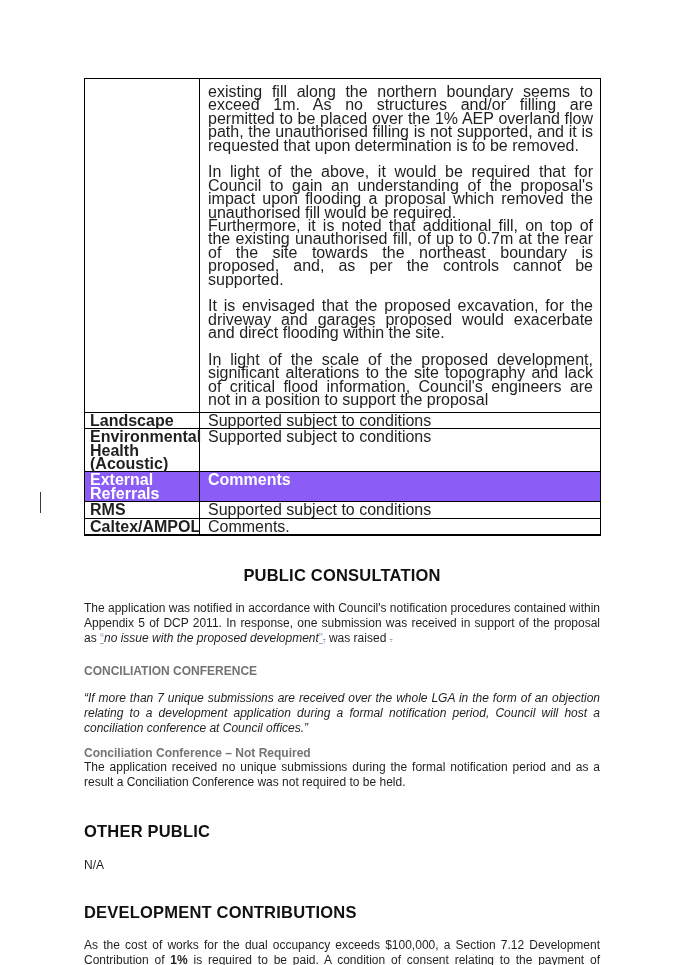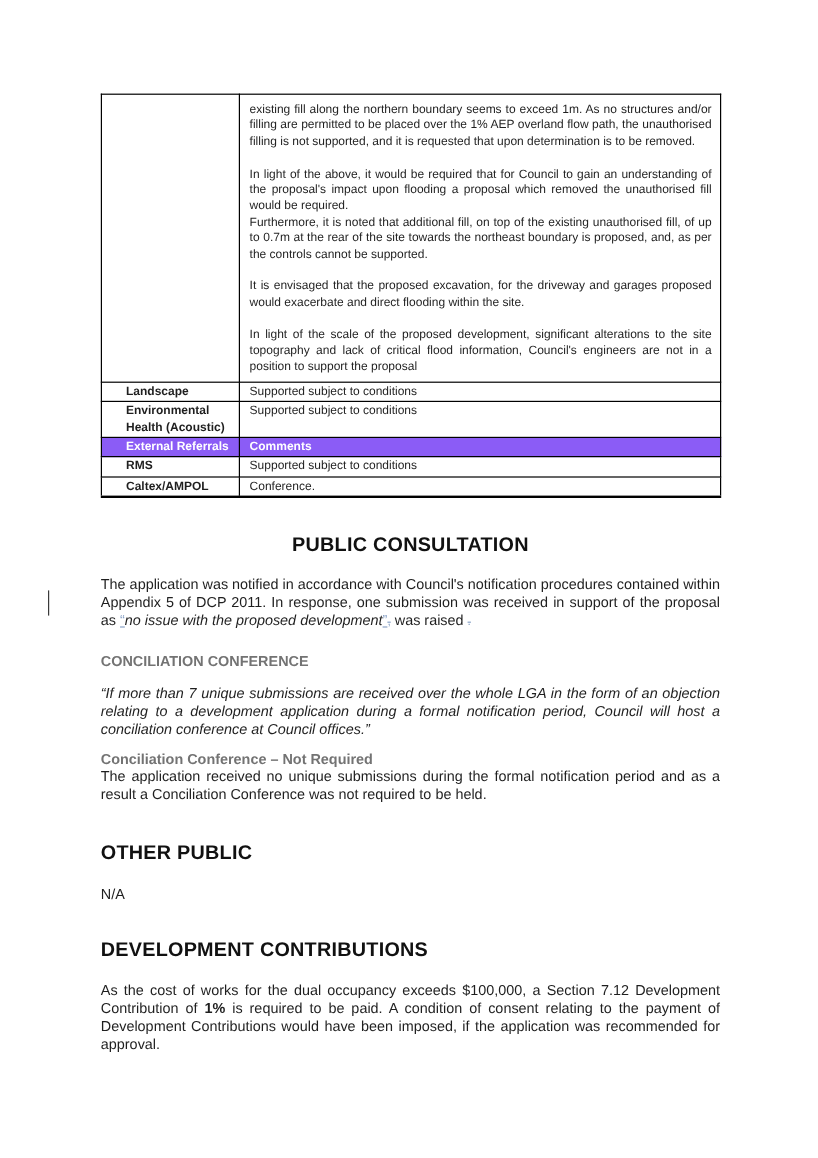--- a/index.html
+++ b/index.html
@@ -19,32 +19,32 @@
     top: 78px;
     left: 84px;
     width: 516px;
   }
 
   
   table.referrals {
     width: 516px;
     border-collapse: collapse;
     table-layout: fixed;
-    font-size: 10px;
+    font-size: 16px;
     line-height: 13.4px;
   }
   table.referrals td {
     border: 1px solid #000;
     vertical-align: top;
   }
   table.referrals { border-bottom: 2px solid #000; }
   td.col-label {
     width: 115px;
     font-weight: bold;
-    padding: 1px 4px 1px 20px;
+    padding: 1px 4px 1px 5px;
   }
   td.col-comment {
     width: 401px;
     padding: 1px 7px 1px 8px;
   }
   td.big-cell { padding: 6px 7px 5px 8px; }
   .cell-para { text-align: justify; }
   .cell-para.gap-above { margin-top: 13.4px; }
   tr.hdr-row td {
     background: #8b5cf6;
@@ -134,21 +134,21 @@
       <tr class="hdr-row">
         <td class="col-label">External Referrals</td>
         <td class="col-comment">Comments</td>
       </tr>
       <tr>
         <td class="col-label">RMS</td>
         <td class="col-comment">Supported subject to conditions</td>
       </tr>
       <tr>
         <td class="col-label">Caltex/AMPOL</td>
-        <td class="col-comment">Conference.</td>
+        <td class="col-comment">Comments.</td>
       </tr>
     </tbody>
       </table>
 
     <div class="h1 pc">PUBLIC CONSULTATION</div>
 
     <p class="body-para pc-para"><span>The application was notified in accordance with Council's notification procedures contained within Appendix 5 of DCP 2011. In response, one submission was received in support of the proposal as </span><span class="ins">“</span><span class="it">no issue with the proposed development</span><span class="ins">”</span><span class="del">,</span><span> was raised </span><span class="del">.</span></p>
 
     <div class="h2 cc-head">CONCILIATION CONFERENCE</div>
 

